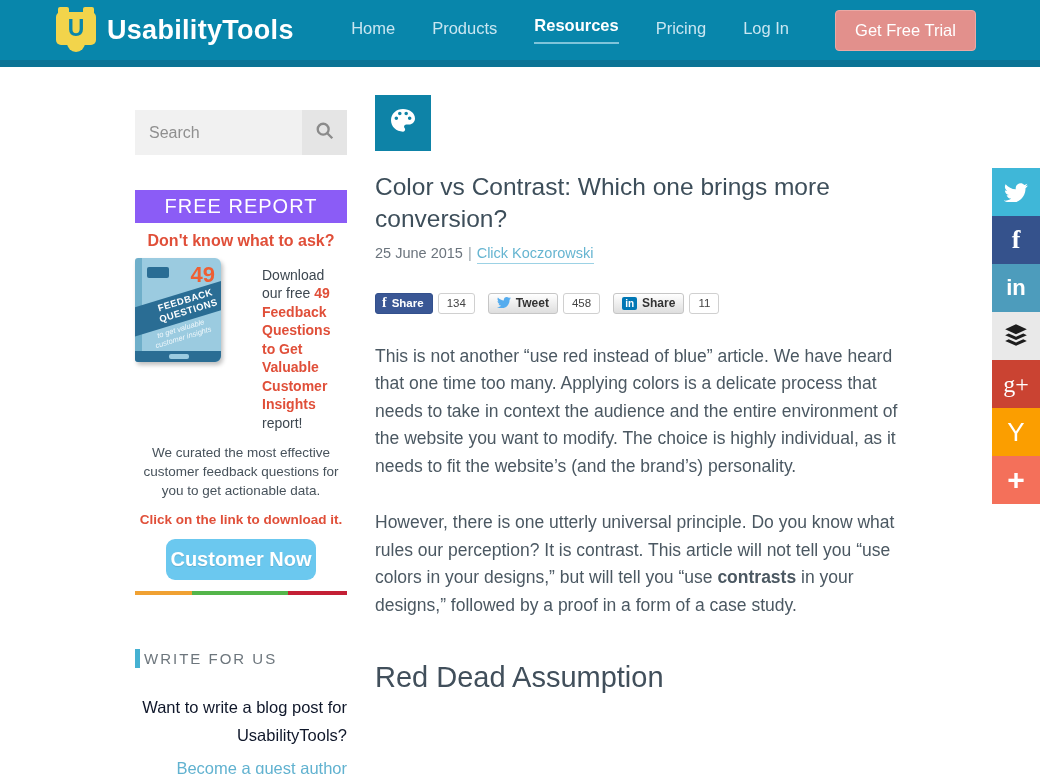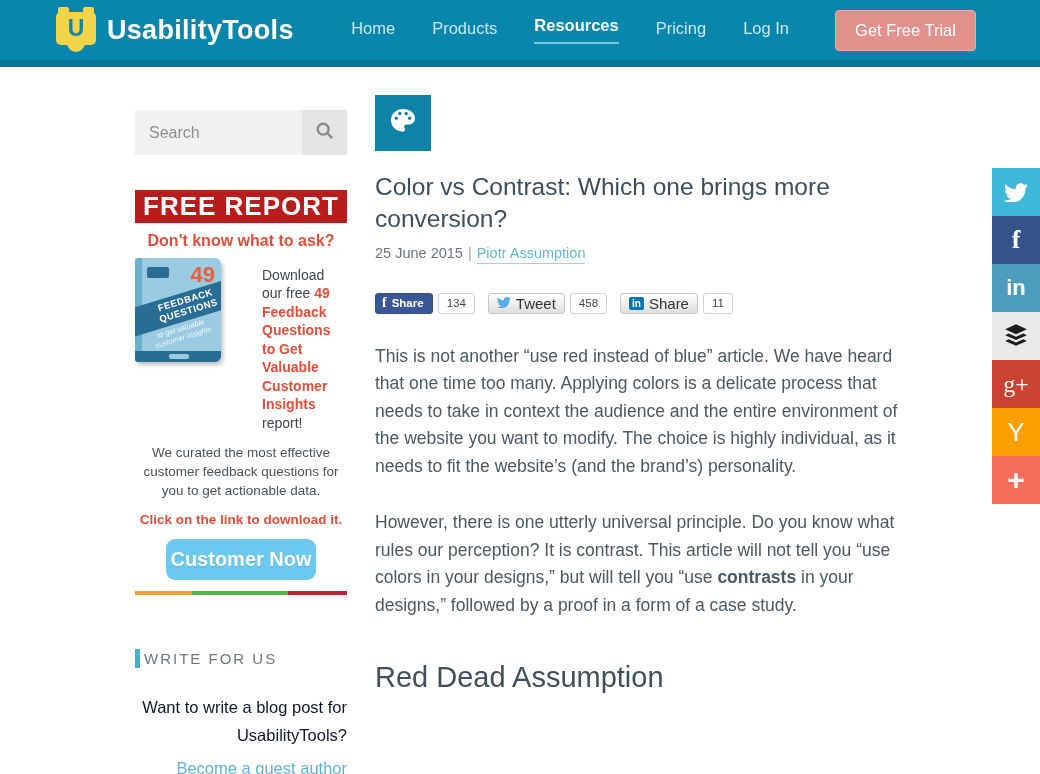--- a/index.html
+++ b/index.html
@@ -31,22 +31,22 @@
   .page { position: relative; width: 1040px; height: 707px; background: #fff; }
 
   
   .sidebar { position: absolute; left: 135px; top: 43px; width: 212px; }
   .search-row { display: flex; height: 45px; }
   .search-input { flex: 1; min-width: 0; background: #f1f1f1; border: none; outline: none;
     padding: 0 14px; font-size: 16px; color: #666; font-family: "Liberation Sans", sans-serif; }
   .search-input::placeholder { color: #8f8f8f; }
   .search-btn { width: 45px; background: #e5e5e5; border: none; display: flex;
     align-items: center; justify-content: center; cursor: pointer; }
-  .free-banner { margin-top: 35px; height: 33px; background: #b91c1c; color: #fff;
-    font-size: 26px; font-weight: bold; letter-spacing: 1px; display: flex;
+  .free-banner { margin-top: 35px; height: 33px; background: #8b5cf6; color: #fff;
+    font-size: 20px; font-weight: normal; letter-spacing: 1px; display: flex;
     align-items: center; justify-content: center; }
   .free-sub { margin-top: 9px; text-align: center; color: #e04f39; font-size: 16px; font-weight: bold; }
   .book-row { margin-top: 8px; display: flex; gap: 9px; align-items: flex-start; }
   .book { width: 86px; height: 104px; position: relative; flex: none;
     background: linear-gradient(90deg, #6fafca 0, #6fafca 7px, #9bcbe0 7px);
     border-radius: 3px 6px 6px 3px; box-shadow: 2px 3px 4px rgba(0,0,0,.25); overflow: hidden; }
   .book-num { position: absolute; top: 4px; right: 6px; color: #ee5f33; font-size: 22px; font-weight: bold; }
   .book-bubble { position: absolute; top: 9px; left: 12px; width: 22px; height: 11px;
     background: #2a6d94; border-radius: 2px; }
   .book-ribbon { position: absolute; top: 34px; left: -8px; width: 120px; padding: 3px 0;
@@ -89,21 +89,21 @@
   .share-group { display: flex; align-items: center; gap: 5px; }
   .fb-btn { height: 21px; background: #3a5795; border: 1px solid #33508d; border-radius: 3px;
     display: flex; align-items: center; gap: 5px; padding: 0 8px 0 6px; cursor: pointer; }
   .fb-f { color: #fff; font-weight: bold; font-size: 14px; font-family: "Liberation Serif", serif; }
   .fb-label { color: #fff; font-size: 11.5px; font-weight: bold; }
   .count-box { height: 21px; background: #fff; border: 1px solid #d0d0d0; border-radius: 3px;
     display: flex; align-items: center; padding: 0 8px; font-size: 11.5px; color: #444; }
   .gray-btn { height: 21px; border: 1px solid #c6c6c6; border-radius: 3px;
     background: linear-gradient(#ffffff, #dedede); display: flex; align-items: center;
     gap: 5px; padding: 0 8px; cursor: pointer; }
-  .gray-btn .label { color: #333; font-size: 15px; font-weight: normal; text-align: center; }
+  .gray-btn .label { color: #333; font-size: 12px; font-weight: bold; text-align: center; }
   .in-badge { background: #0077b5; color: #fff; font-size: 10px; font-weight: bold;
     border-radius: 2px; padding: 1px 3px; line-height: 1.1; }
   .para { margin-top: 29px; font-size: 17.5px; line-height: 27.5px; color: #4b5862; }
   .h2 { margin-top: 42px; font-size: 29px; font-weight: 400; color: #414f5b; }
 
   
   .social-bar { position: absolute; right: 0; top: 101px; width: 48px; }
   .social-item { width: 48px; height: 48px; display: flex; align-items: center;
     justify-content: center; cursor: pointer; color: #fff; }
   .social-item .glyph { font-size: 26px; font-weight: bold; }
@@ -200,21 +200,21 @@
       <div class="article-icon">
         <span>
           <svg width="32" height="32" viewBox="0 0 24 24" fill="#ffffff">
             <path d="M12 3C7 3 3 6.6 3 11.5 3 16.4 7 20 12 20c.9 0 1.6-.7 1.6-1.6 0-.4-.15-.8-.4-1.1-.25-.3-.4-.65-.4-1.05 0-.9.75-1.65 1.65-1.65h1.95C19 14.6 21 12.6 21 10.1 21 6 16.9 3 12 3zm-5 8.2c-.7 0-1.3-.6-1.3-1.3s.6-1.3 1.3-1.3 1.3.6 1.3 1.3-.6 1.3-1.3 1.3zm2.6-3.5c-.7 0-1.3-.6-1.3-1.3s.6-1.3 1.3-1.3 1.3.6 1.3 1.3-.6 1.3-1.3 1.3zm4.8 0c-.7 0-1.3-.6-1.3-1.3s.6-1.3 1.3-1.3 1.3.6 1.3 1.3-.6 1.3-1.3 1.3zm2.6 3.5c-.7 0-1.3-.6-1.3-1.3s.6-1.3 1.3-1.3 1.3.6 1.3 1.3-.6 1.3-1.3 1.3z"></path>
           </svg>
         </span>
       </div>
       <div>
         <div class="article-title">Color vs Contrast: Which one brings more conversion?</div>
         <div class="article-meta">
-          <span>25 June 2015</span><span class="meta-sep">|</span><a href="#" class="author-link">Piotr Assumption</a>
+          <span>25 June 2015</span><span class="meta-sep">|</span><a href="#" class="author-link">Click Koczorowski</a>
         </div>
       </div>
     </div>
 
     <div class="share-row">
       <div class="share-group">
         <div class="fb-btn">
           <span class="fb-f">f</span>
           <span class="fb-label">Share</span>
         </div>

